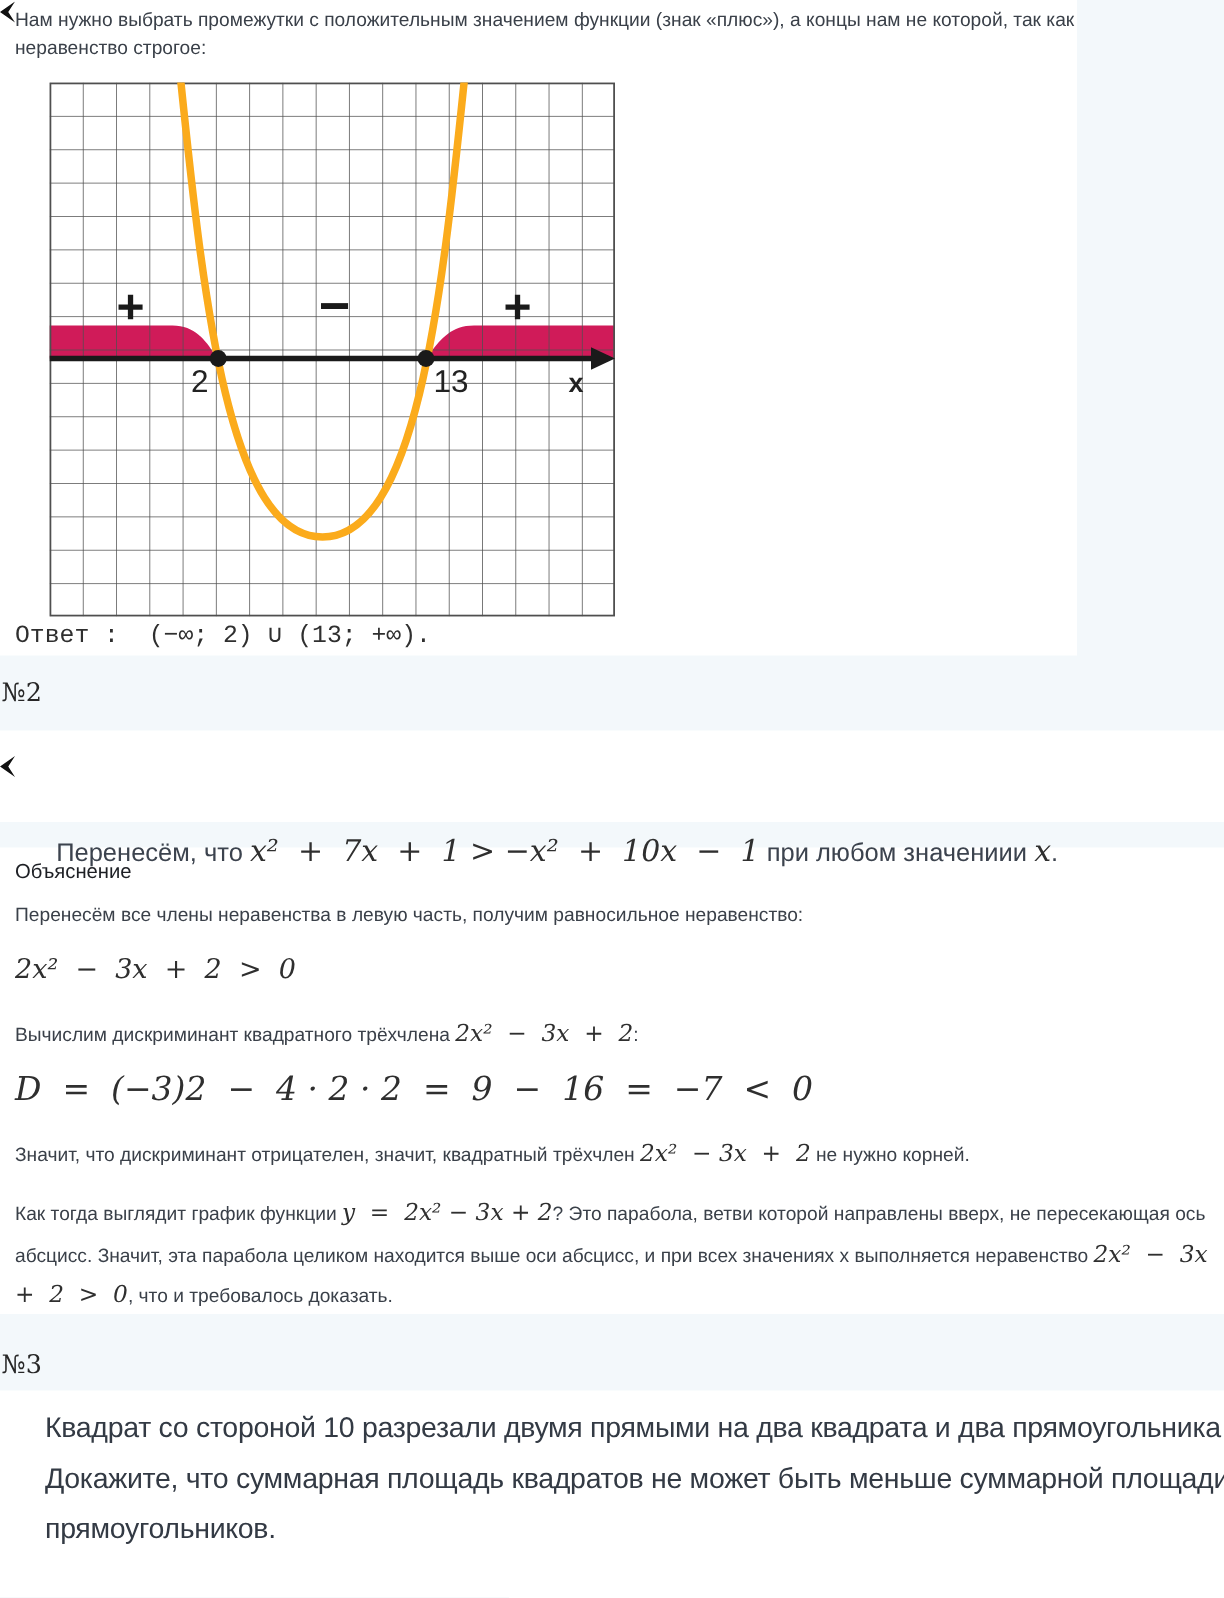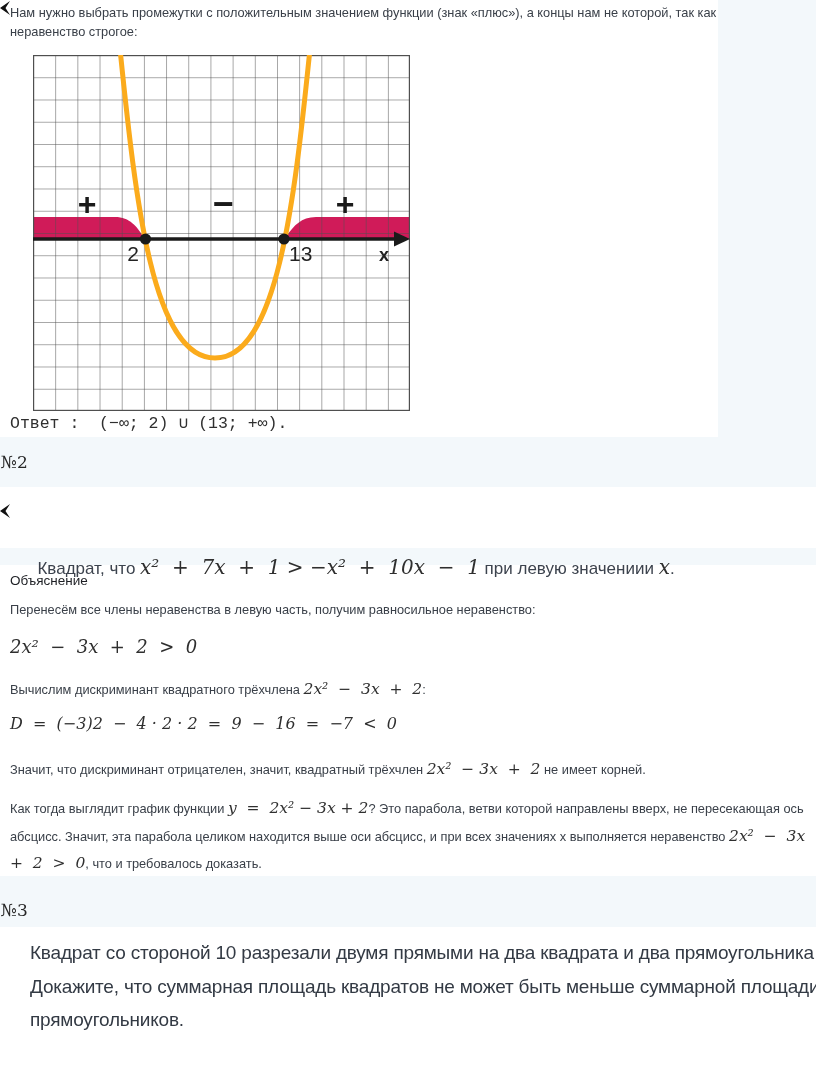--- a/index.html
+++ b/index.html
@@ -29,21 +29,21 @@
   .math{font-family:"DejaVu Serif","Liberation Serif",serif;font-style:italic;
     color:var(--serif-text);white-space:pre-wrap;text-align:right;}
   .math-lg{font-size:20px;}
   .math-md{font-size:15.5px;margin-top:45px;}
   .formula{font-family:"DejaVu Serif","Liberation Serif",serif;font-style:italic;
     color:var(--serif-text);white-space:pre-wrap;}
   .expl-h{left:10px;top:573px;font-size:13.5px;font-weight:normal;color:var(--heading);}
   .p1{left:10px;top:602px;font-size:12.8px;}
   .f1{left:10px;top:636px;font-size:18px;}
   .p2{left:10px;top:680px;font-size:12.8px;}
-  .f2{left:10px;top:714px;font-size:16px;}
+  .f2{left:10px;top:714px;font-size:22px;}
   .p3{left:10px;top:760px;font-size:12.8px;}
   .p4{left:10px;top:795px;width:803px;font-size:12.8px;line-height:27.5px;}
   .problem3{left:30px;top:936px;font-size:19px;line-height:33.5px;color:#333a44;
     letter-spacing:-0.2px;white-space:nowrap;}
   .cursor{width:11px;height:15px;}
   #cursor-top{left:0;top:1px;}
   #cursor-mid{left:0;top:504px;}
   svg text{font-family:"Liberation Sans",sans-serif;}
 </style>
 </head>
@@ -93,32 +93,32 @@
 
 <div class="abs answer">Ответ :  (−∞; 2) ∪ (13; +∞).</div>
 
 <div id="label2" class="abs section-label">№2</div>
 
 <svg id="cursor-mid" class="abs cursor" viewBox="0 0 11 15">
   <polygon points="10,0 0,7 10,14 5.5,7" fill="#111"></polygon>
 </svg>
 
 <div class="abs problem2">
-  <span>Квадрат, что </span><span class="math math-lg">x²  +  7x  +  1 &gt; −x²  +  10x  −  1</span><span> при левую значениии </span><span class="math math-lg">x</span><span>.</span>
+  <span>Перенесём, что </span><span class="math math-lg">x²  +  7x  +  1 &gt; −x²  +  10x  −  1</span><span> при любом значениии </span><span class="math math-lg">x</span><span>.</span>
 </div>
 
 <div class="abs expl-h">Объяснение</div>
 <div class="abs p1">Перенесём все члены неравенства в левую часть, получим равносильное неравенство:</div>
 <div class="abs f1 formula">2x²  −  3x  +  2  &gt;  0</div>
 <div class="abs p2">
   <span>Вычислим дискриминант квадратного трёхчлена </span><span class="math math-md">2x²  −  3x  +  2</span><span>:</span>
 </div>
 <div class="abs f2 formula">D  =  (−3)2  −  4 · 2 · 2  =  9  −  16  =  −7  &lt;  0</div>
 <div class="abs p3">
-  <span>Значит, что дискриминант отрицателен, значит, квадратный трёхчлен </span><span class="math math-md">2x²  − 3x  +  2</span><span> не имеет корней.</span>
+  <span>Значит, что дискриминант отрицателен, значит, квадратный трёхчлен </span><span class="math math-md">2x²  − 3x  +  2</span><span> не нужно корней.</span>
 </div>
 <div class="abs p4">
   <span>Как тогда выглядит график функции </span><span class="math math-md">y  =  2x² − 3x + 2</span><span>? Это парабола, ветви которой направлены вверх, не пересекающая ось абсцисс. Значит, эта парабола целиком находится выше оси абсцисс, и при всех значениях x выполняется неравенство </span><span class="math math-md">2x²  −  3x  +  2  &gt;  0</span><span>, что и требовалось доказать.</span>
 </div>
 
 <div id="label3" class="abs section-label">№3</div>
 
 <div class="abs problem3">
   <div>Квадрат со стороной 10 разрезали двумя прямыми на два квадрата и два прямоугольника (см. рис.)</div>
   <div>Докажите, что суммарная площадь квадратов не может быть меньше суммарной площади</div>

